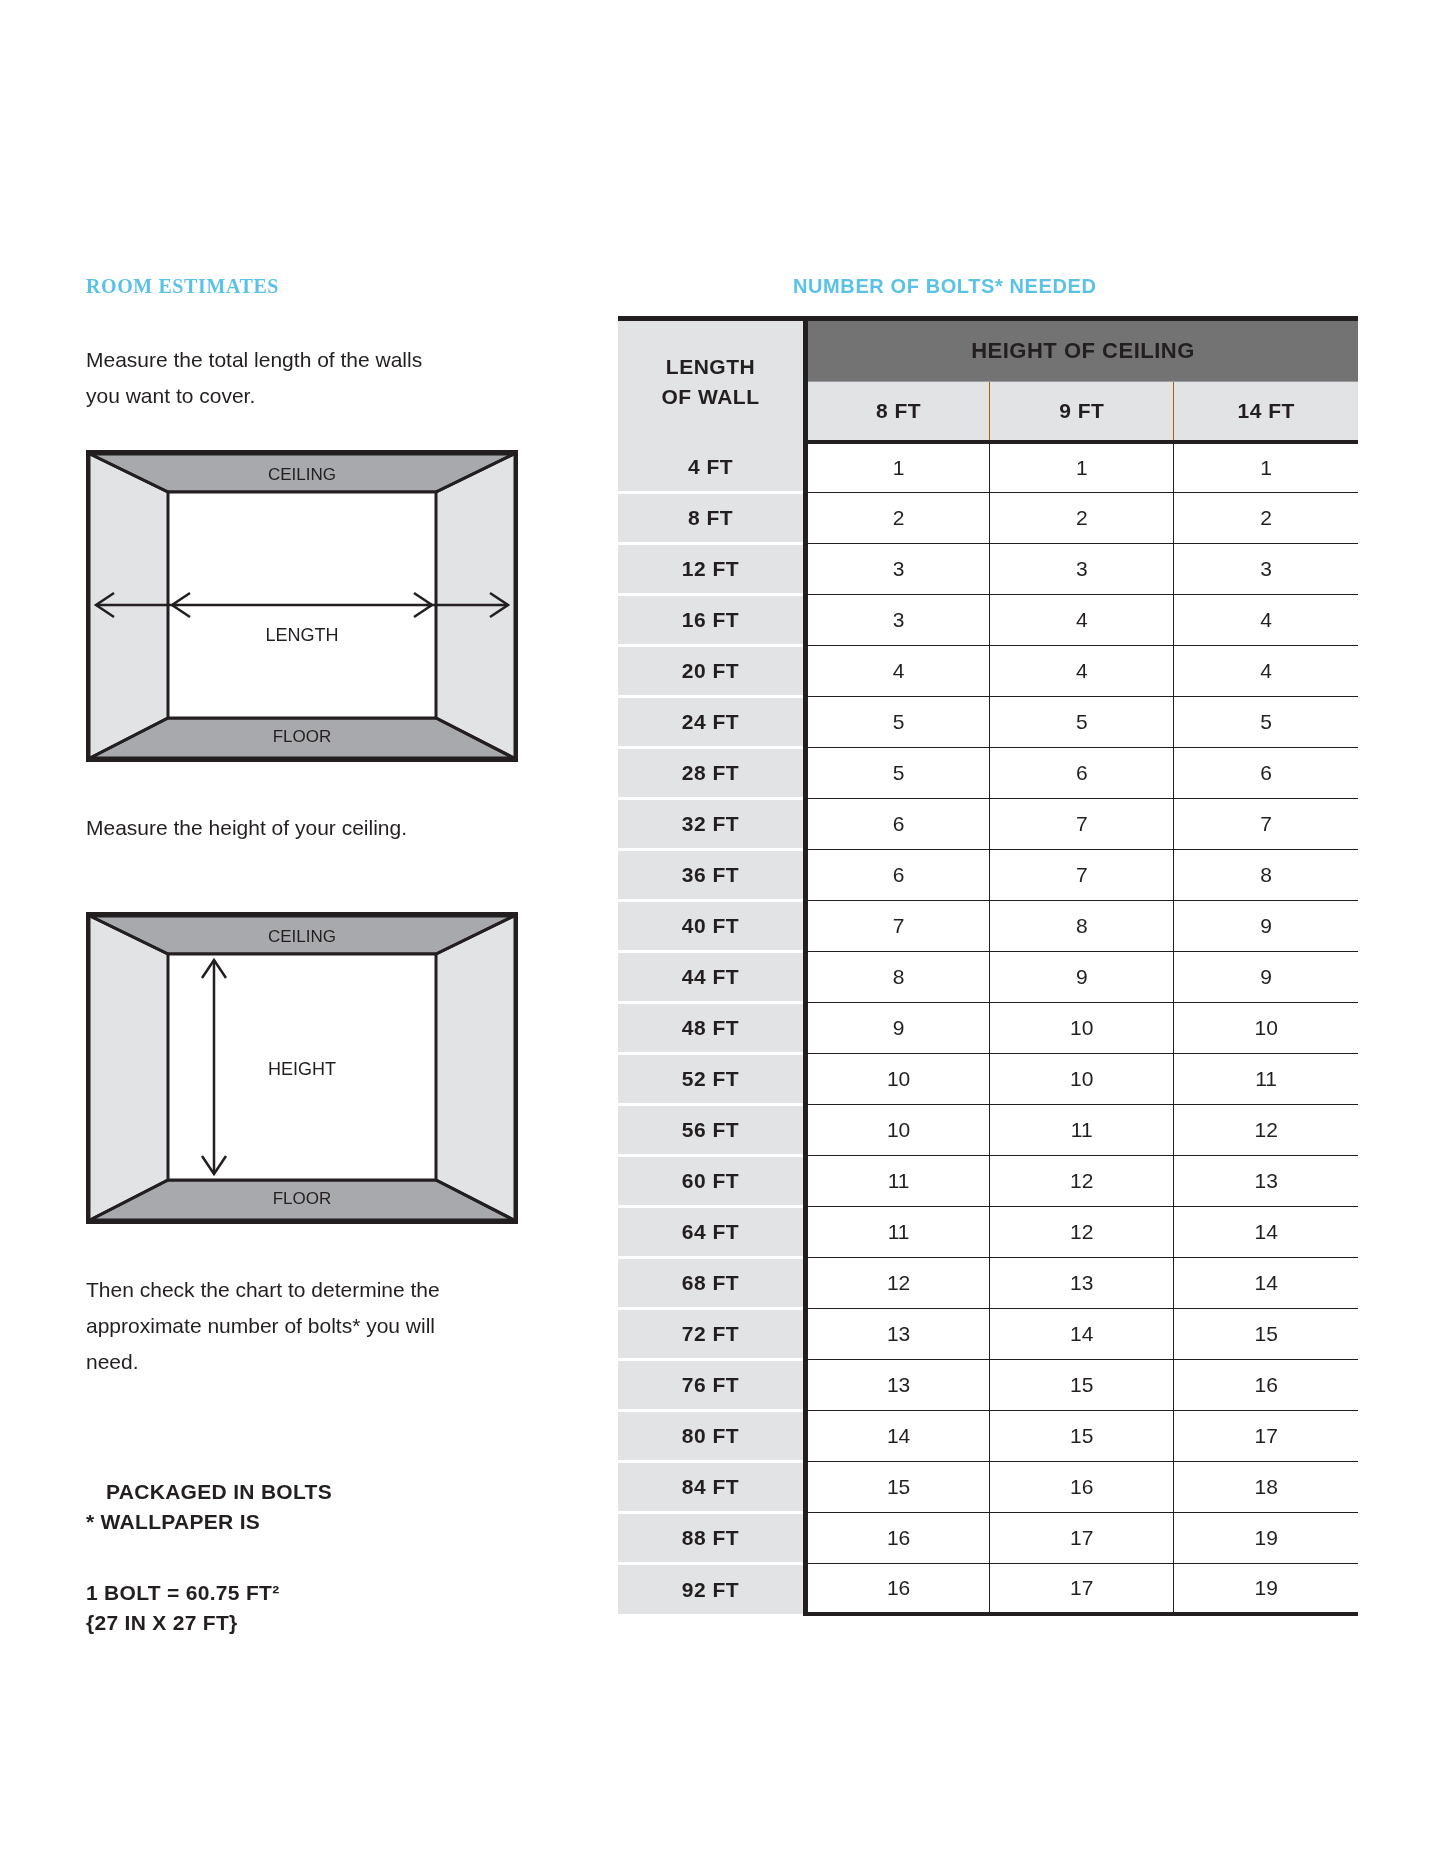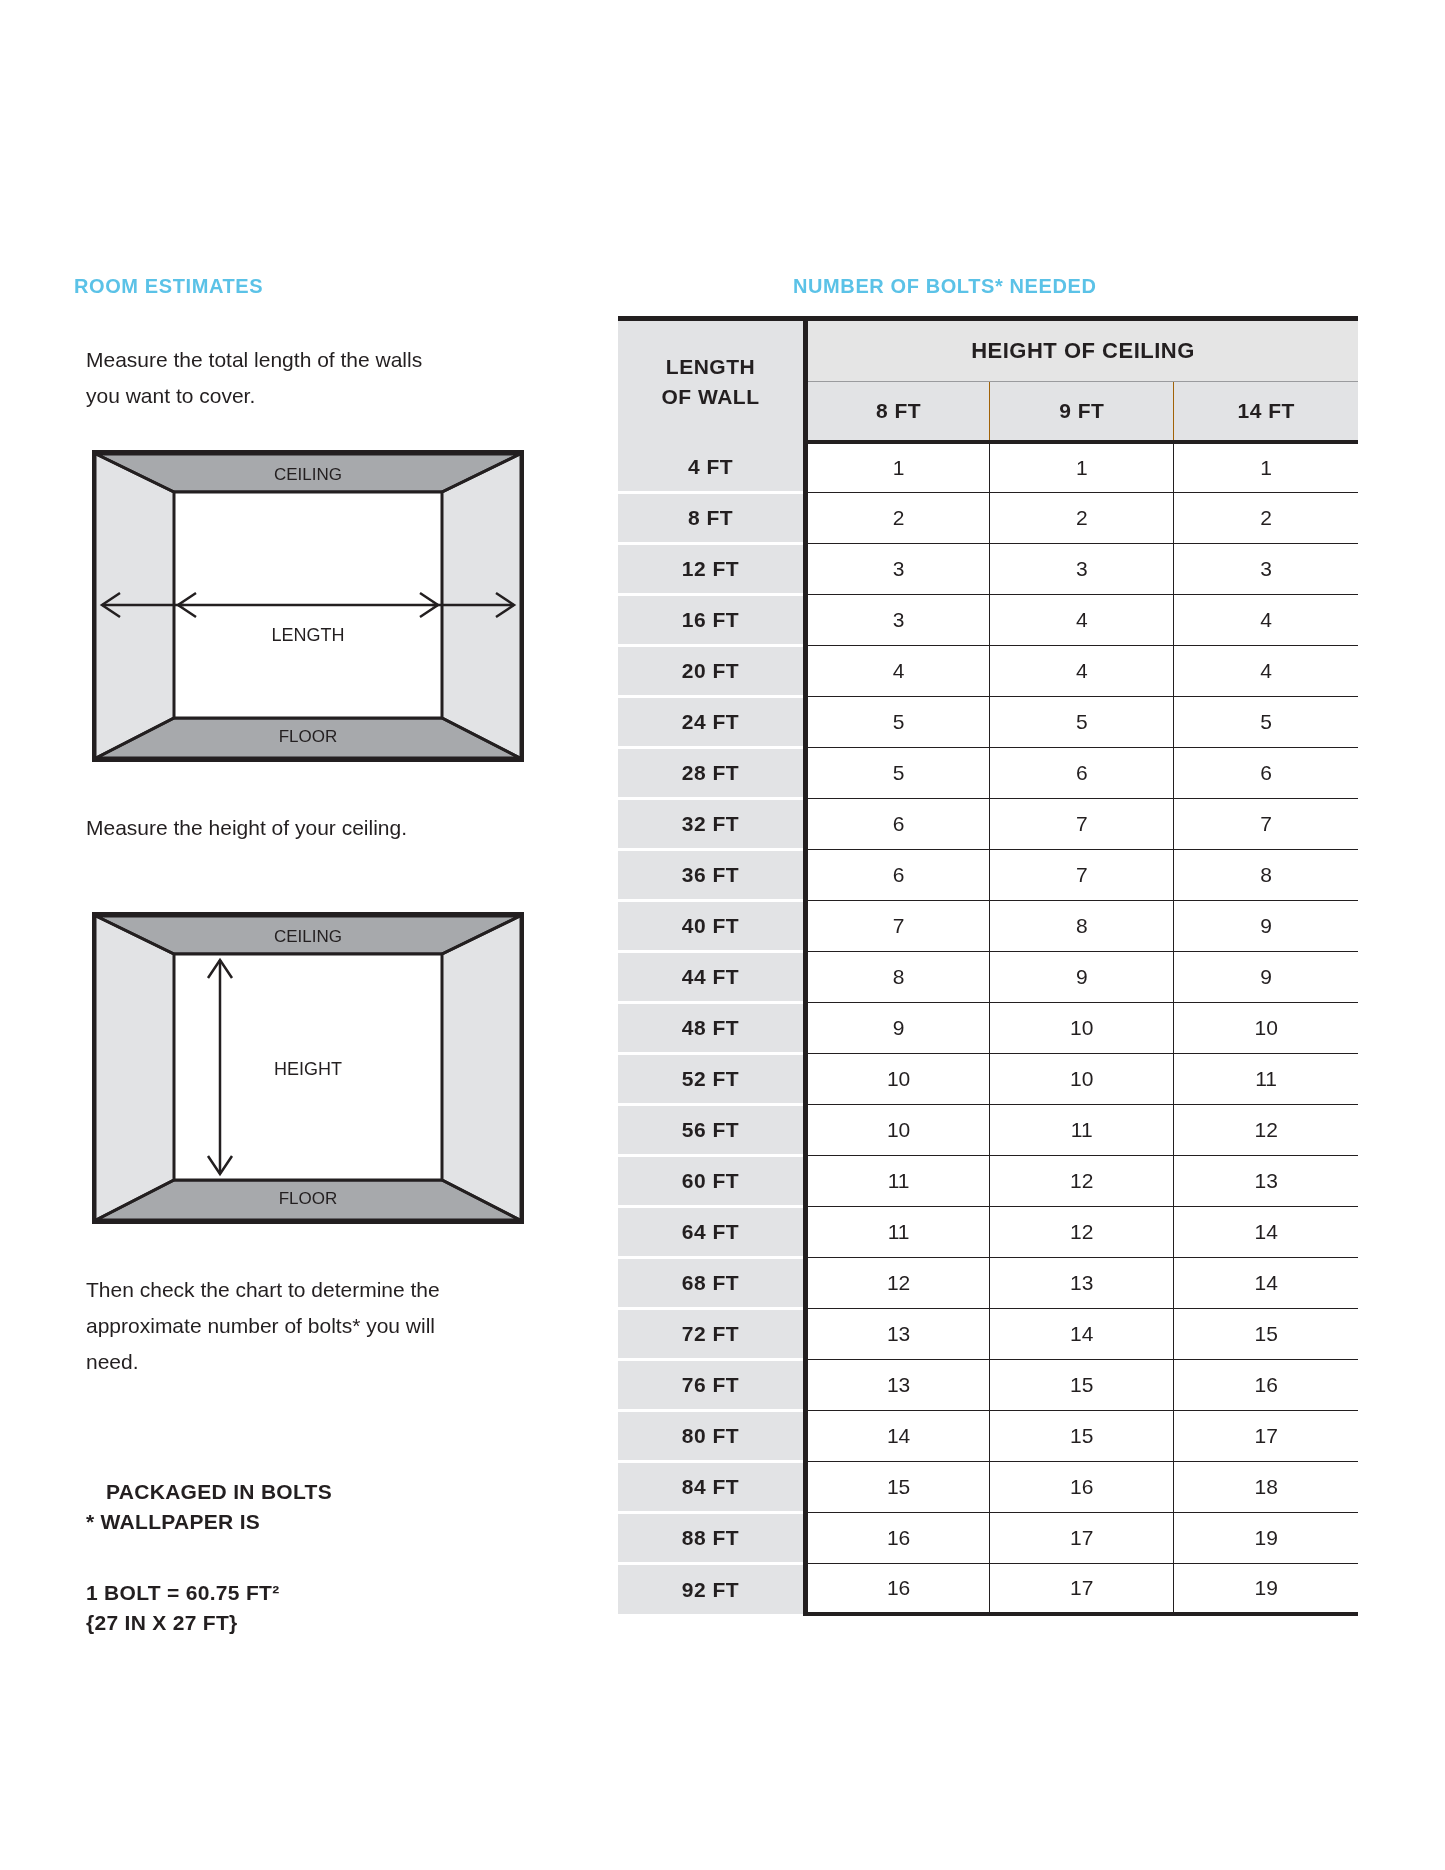--- a/index.html
+++ b/index.html
@@ -35,21 +35,21 @@
   }
 
   
   .section-head {
     position: absolute;
     font-size: 20px;
     font-weight: bold;
     letter-spacing: 0.6px;
     color: #5bc2e7;
   }
-  #room-estimates-head { left: 74px; top: 275px; }
+  #room-estimates-head { left: 86px; top: 275px; font-family: Liberation Serif, serif; }
   #bolts-head { left: 793px; top: 275px; }
 
   
   .body-text {
     position: absolute;
     left: 86px;
     font-size: 21px;
     line-height: 36px;
     color: #231f20;
   }
@@ -65,21 +65,21 @@
     line-height: 30px;
     letter-spacing: 0.3px;
     color: #231f20;
   }
   #note-1 { top: 1477px; width: 380px; }
   #note-2 { top: 1578px; width: 380px; }
 
   
   .diagram {
     position: absolute;
-    left: 92px;
+    left: 86px;
     width: 432px;
     height: 312px;
   }
   #diagram-length { top: 450px; }
   #diagram-height { top: 912px; }
 
   
   .table-wrap {
     position: absolute;
     left: 618px;
@@ -103,21 +103,21 @@
     font-weight: bold;
     letter-spacing: 0.5px;
     text-align: center;
     line-height: 30px;
     color: #231f20;
     width: 185px;
     height: 120px;
     vertical-align: middle;
   }
   .hdr-ceiling {
-    background: #e5e5e5;
+    background: #737373;
     border-top: 5px solid #231f20;
     border-bottom: 1px solid #9a9b9e;
     font-size: 22px;
     font-weight: bold;
     letter-spacing: 0.5px;
     text-align: center;
     height: 60px;
     vertical-align: middle;
     color: #231f20;
   }

